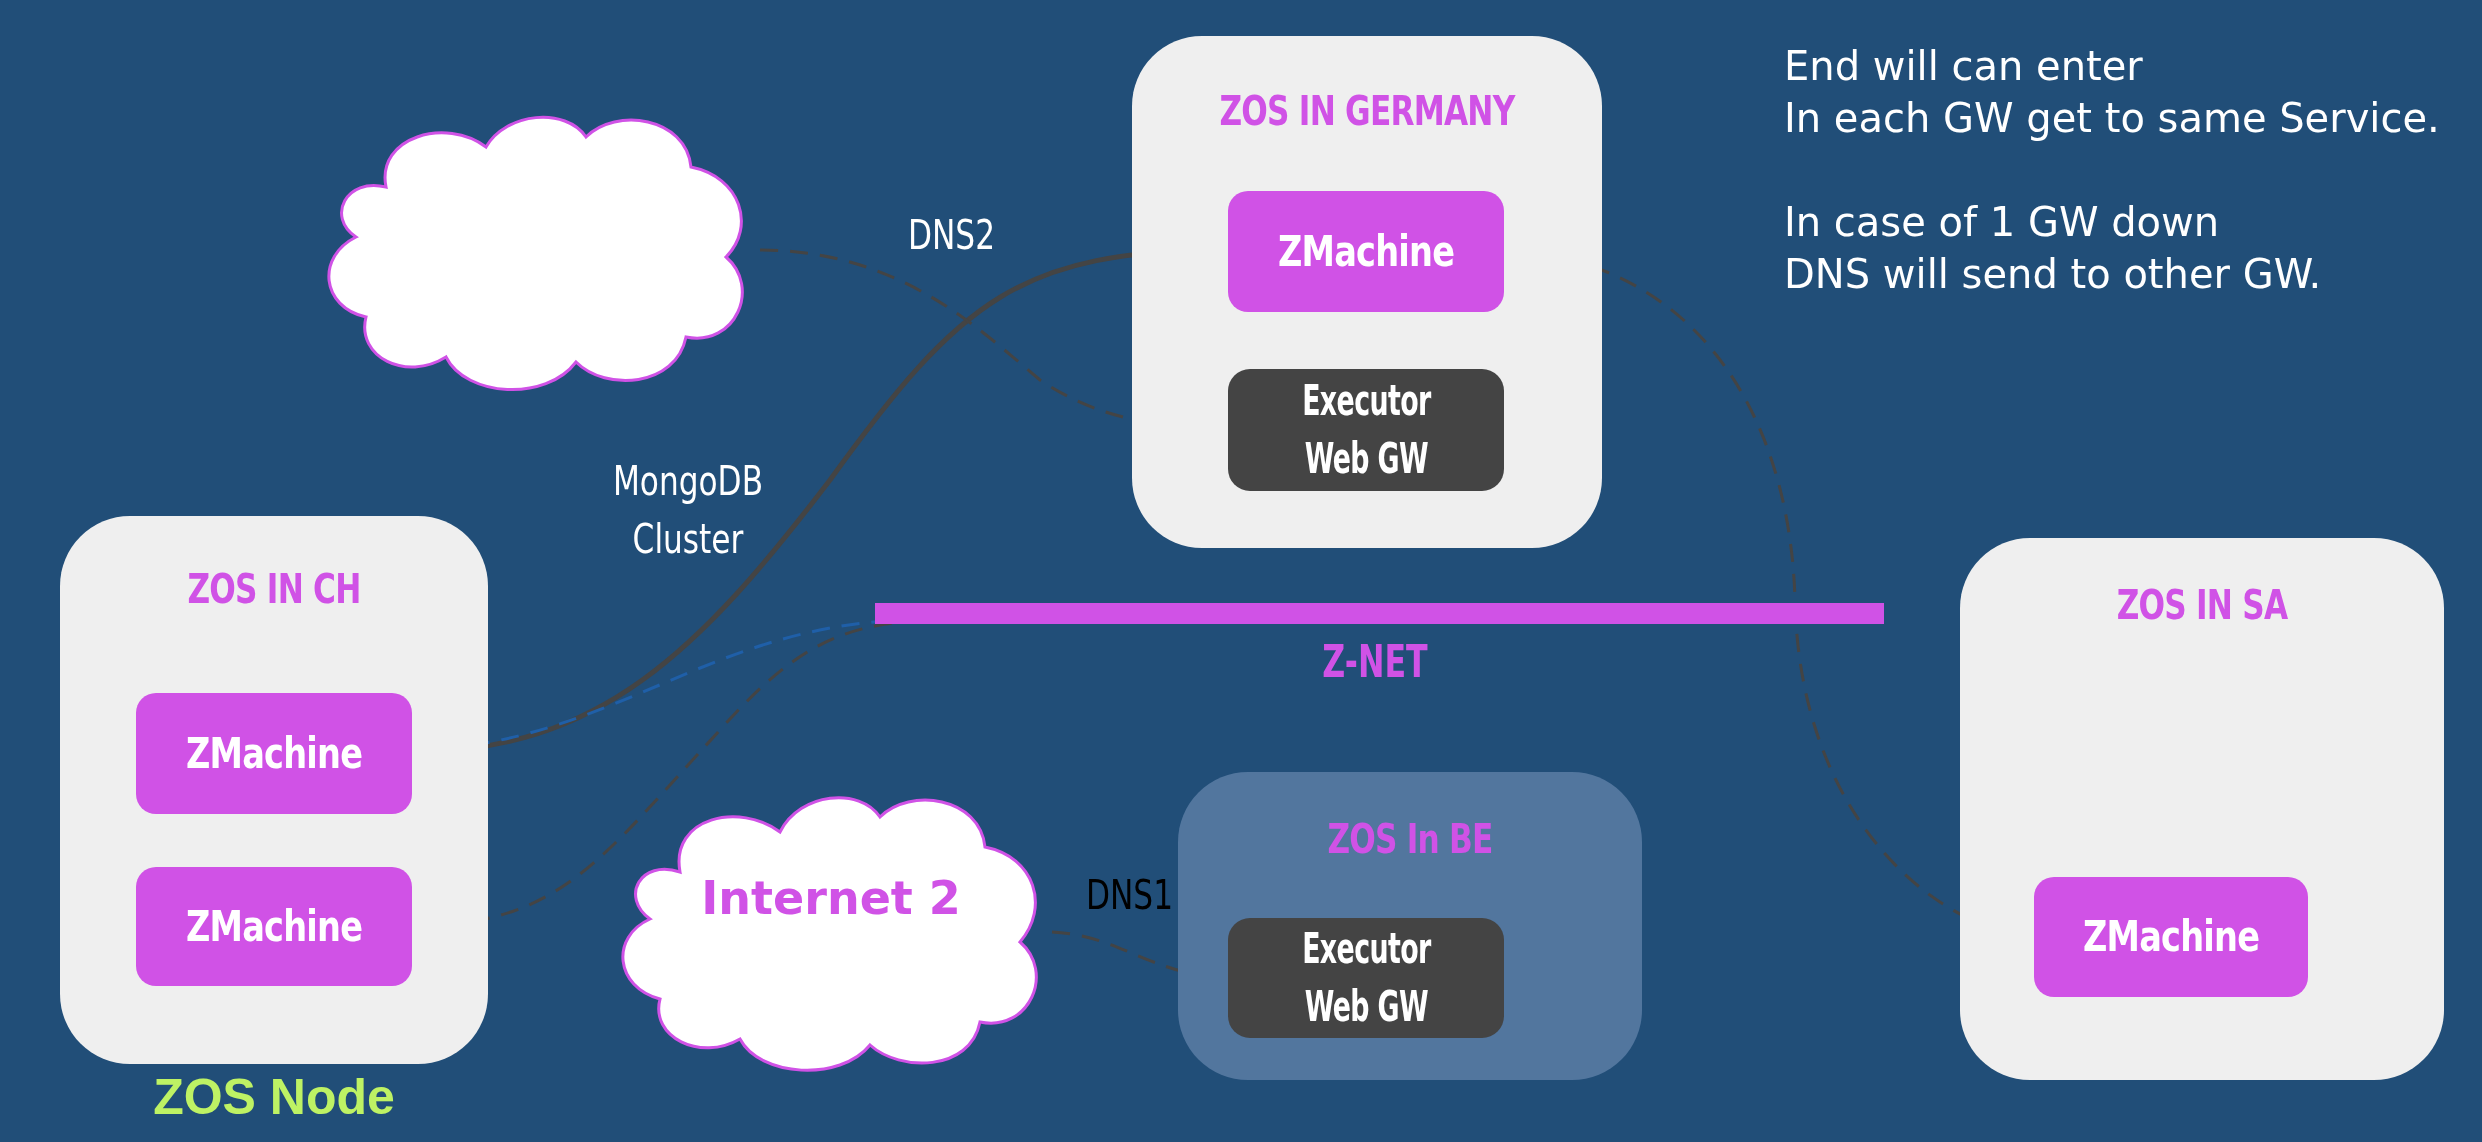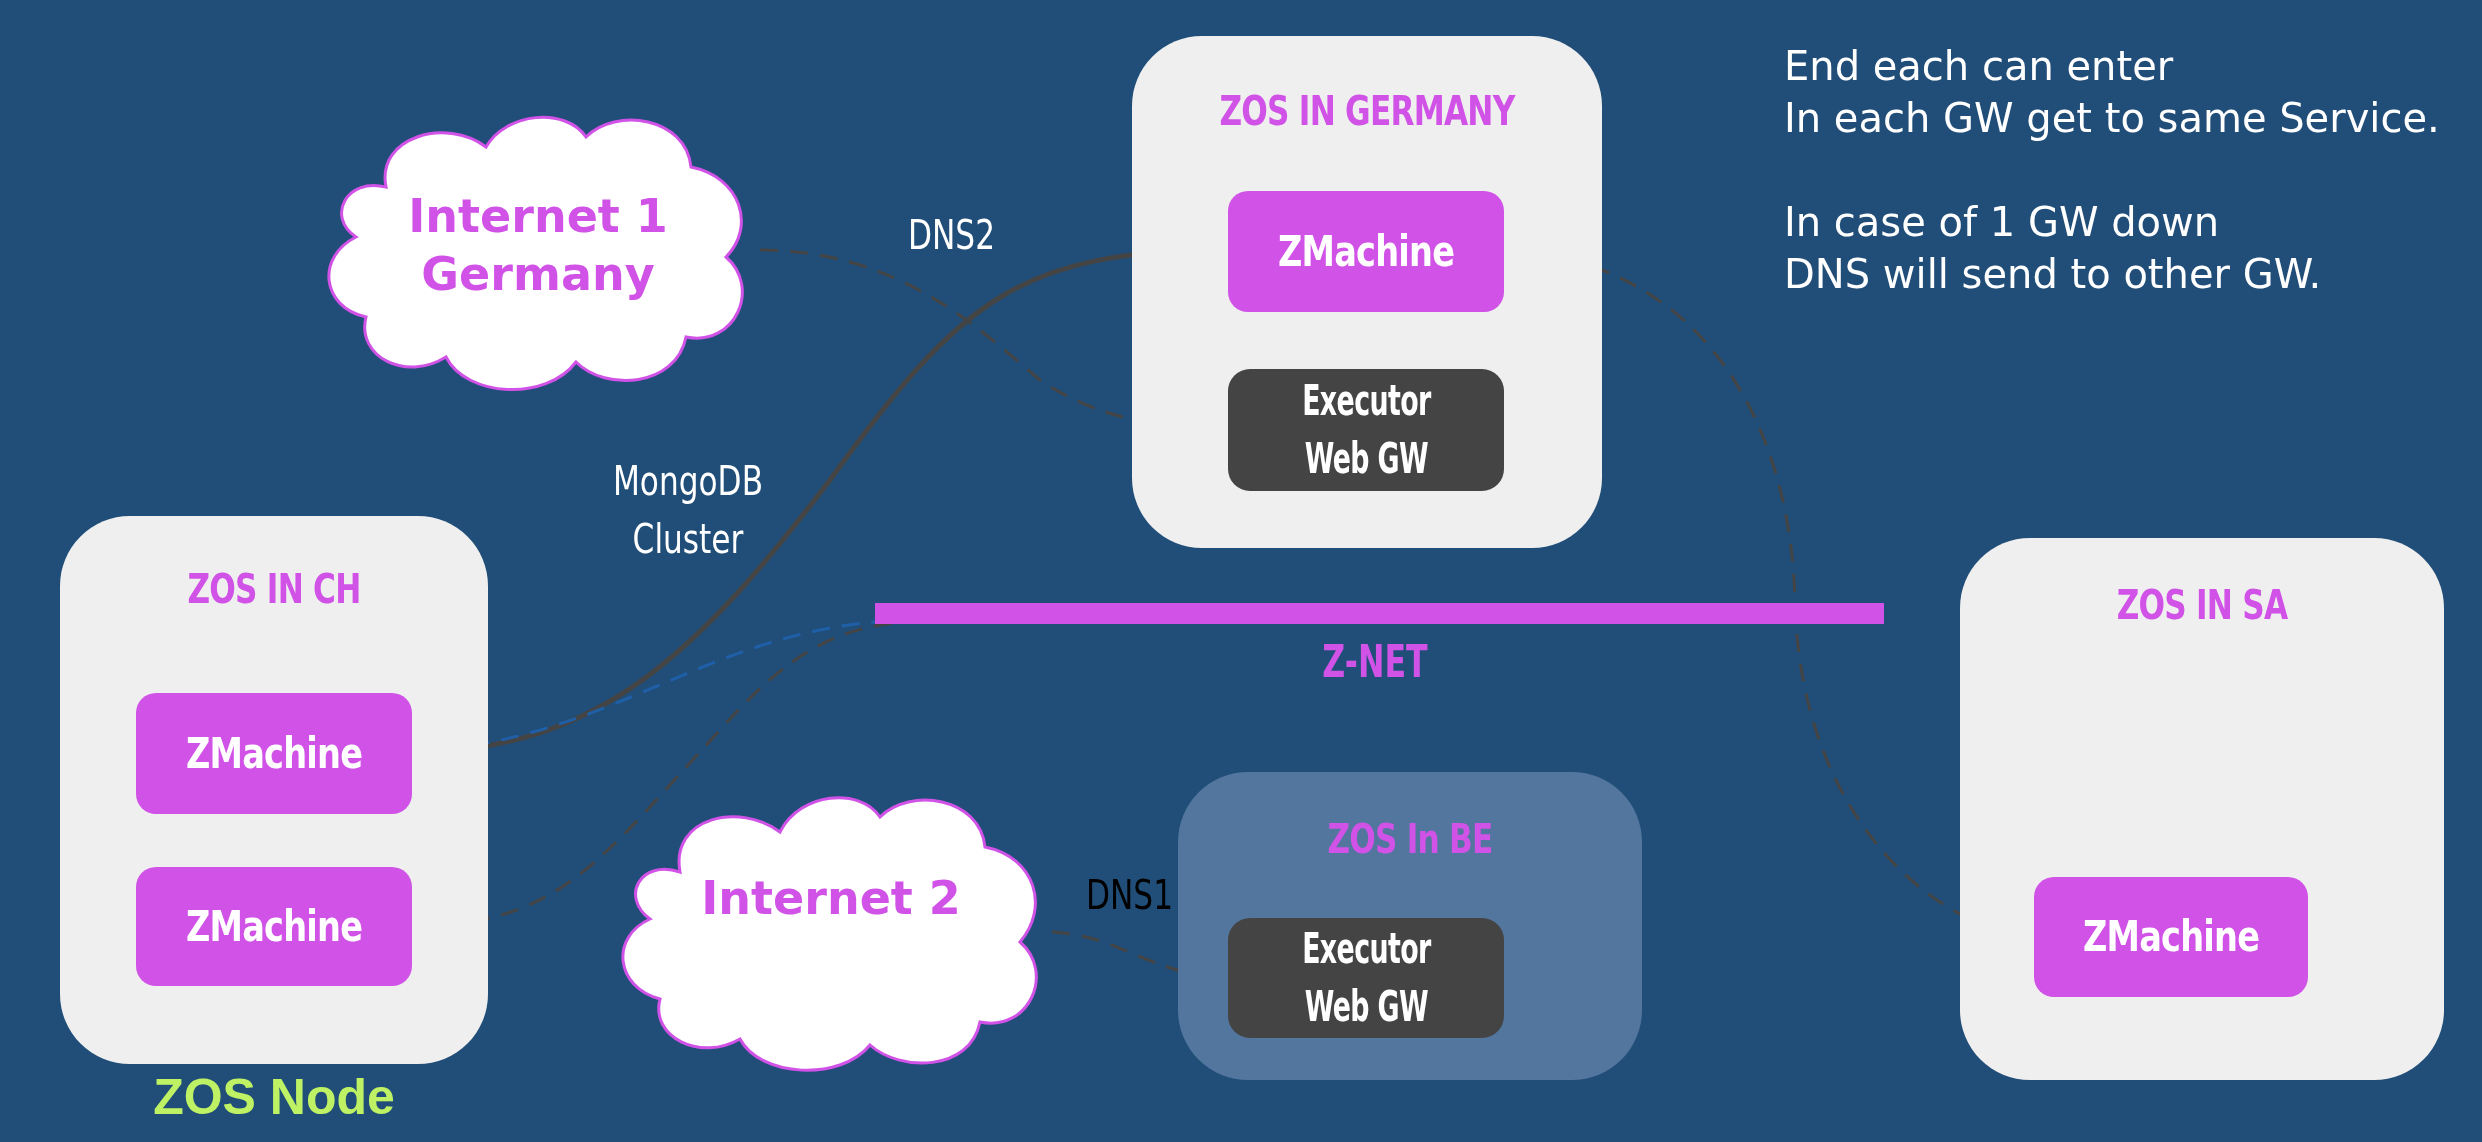--- a/index.html
+++ b/index.html
@@ -111,41 +111,37 @@
   </span>
 </div>
 
 <div class="znet-bar"></div>
 <div class="znet-label">Z-NET</div>
 
 <div class="cloud" style="left:316px; top:107px; width:444px; height:290px;">
   <svg width="444" height="290" viewBox="0 0 444 290" style="position:absolute;left:0;top:0;">
     <path d="M70 80 C 60 30, 130 10, 170 40 C 190 5, 250 0, 270 30 C 300 0, 370 10, 375 60 C 425 70, 440 120, 410 150 C 445 180, 420 240, 370 230 C 360 280, 290 285, 260 255 C 230 295, 150 290, 130 250 C 90 275, 40 250, 50 210 C 5 200, 0 150, 40 130 C 10 110, 30 70, 70 80 Z" fill="#ffffff" stroke="#d052e6" stroke-width="3"></path>
   </svg>
-  <div class="cloud-label" style="top:80px;">
-    <div>Internet 1</div>
-    <div>Germany</div>
-  </div>
 </div>
 
 <div class="cloud" style="left:610px; top:787px; width:442px; height:290px;">
   <svg width="442" height="290" viewBox="0 0 442 290" style="position:absolute;left:0;top:0;">
     <path d="M70 85 C 60 30, 130 15, 170 45 C 190 5, 250 0, 270 30 C 300 0, 370 10, 375 60 C 425 70, 440 120, 410 155 C 445 185, 420 245, 370 235 C 360 285, 290 285, 260 258 C 230 295, 150 290, 130 252 C 90 275, 40 250, 50 212 C 5 200, 0 150, 40 132 C 10 110, 30 72, 70 85 Z" fill="#ffffff" stroke="#d052e6" stroke-width="3"></path>
   </svg>
   <div class="cloud-label" style="top:82px;">
     <div>Internet 2</div>
   </div>
 </div>
 
 <div class="conn-label" style="left:908px; top:206px; color:#ffffff;">DNS2</div>
 <div class="conn-label" style="left:1086px; top:866px; color:#000000;">DNS1</div>
 <div class="conn-label" style="left:610px; top:452px; color:#ffffff; text-align:center; width:200px;">
   <div>MongoDB</div>
   <div>Cluster</div>
 </div>
 
 <div class="note">
-  <div>End each can enter</div>
+  <div>End will can enter</div>
   <div>In each GW get to same Service.</div>
   <div style="height:52px;"></div>
   <div>In case of 1 GW down</div>
   <div>DNS will send to other GW.</div>
 </div>
 
 </body></html>

